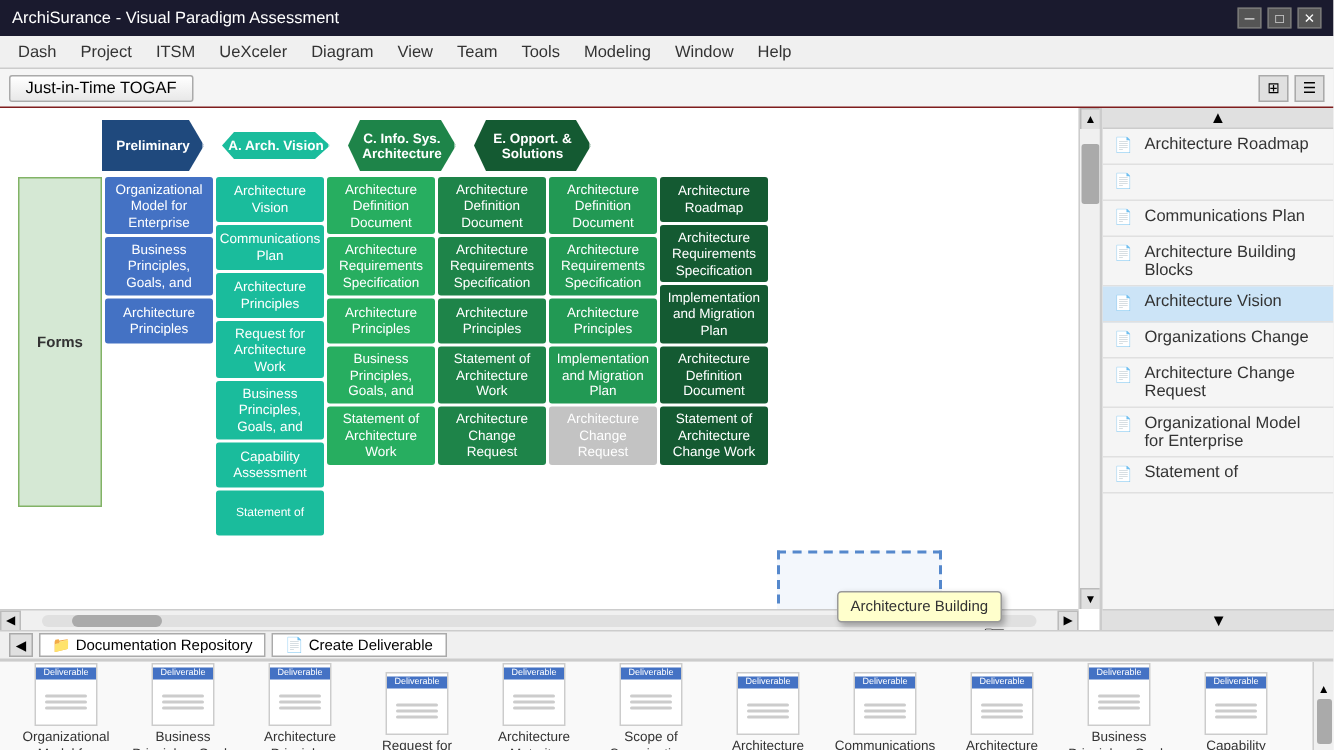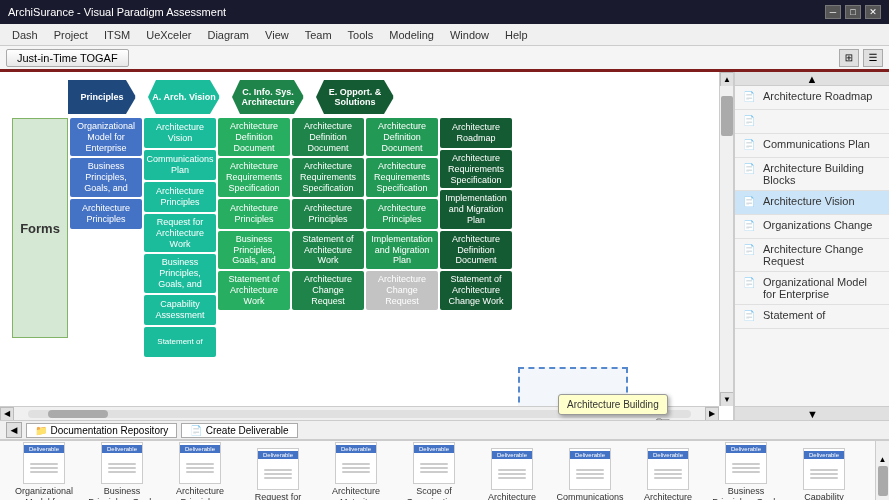--- a/index.html
+++ b/index.html
@@ -8,21 +8,21 @@
     
     #titlebar { background: #1a1a2e; color: white; padding: 4px 8px; display: flex; align-items: center; justify-content: space-between; height: 24px; }
     #titlebar .controls { display: flex; gap: 4px; }
     #titlebar .ctrl-btn { width: 16px; height: 14px; background: #555; color: white; font-size: 9px; display: flex; align-items: center; justify-content: center; cursor: pointer; border: 1px solid #777; }
 
     
     #menubar { background: #f0f0f0; border-bottom: 1px solid #ccc; display: flex; align-items: center; height: 22px; padding: 0 4px; }
     #menubar .menu-item { padding: 2px 8px; font-size: 11px; cursor: pointer; color: #333; }
 
     
-    #toolbar { background: #f5f5f5; border-bottom: 3px solid #7f1d1d; height: 26px; display: flex; align-items: center; padding: 2px 6px; }
+    #toolbar { background: #f5f5f5; border-bottom: 1px solid #7f1d1d; height: 26px; display: flex; align-items: center; padding: 2px 6px; }
     #toolbar .togaf-btn { background: linear-gradient(to bottom, #fff, #e8e8e8); border: 1px solid #aaa; padding: 2px 10px; font-size: 11px; cursor: pointer; border-radius: 2px; }
 
     
     #main { display: flex; height: calc(500px - 24px - 22px - 26px - 80px); }
 
     
     #canvas { flex: 1; overflow: hidden; position: relative; background: white; border-right: 1px solid #ccc; }
 
     
     #right-panel { width: 155px; background: #f5f5f5; border-left: 1px solid #ccc; overflow-y: auto; overflow-x: hidden; }
@@ -34,21 +34,21 @@
     #togaf-diagram { padding: 8px; position: relative; }
     
     
     .arrow-row { display: flex; align-items: center; margin-bottom: 4px; margin-left: 60px; }
     .arrow-header { position: relative; height: 34px; display: flex; align-items: center; justify-content: center; color: white; font-size: 10px; font-weight: bold; text-align: center; margin-right: 2px; cursor: pointer; }
     .arrow-header::after { content: ''; position: absolute; right: -10px; top: 0; border-top: 17px solid transparent; border-bottom: 17px solid transparent; border-left: 10px solid; z-index: 1; }
     .arrow-header::before { content: ''; position: absolute; right: -9px; top: 0; border-top: 17px solid transparent; border-bottom: 17px solid transparent; border-left: 10px solid white; z-index: 2; }
 
     
     .content-area { display: flex; margin-left: 4px; }
-    .forms-label { width: 56px; min-width: 56px; background: #d5e8d4; border: 1px solid #82b366; display: flex; align-items: center; justify-content: center; font-size: 13px; font-weight: bold; color: #333; padding: 4px; text-align: center; }
+    .forms-label { width: 56px; min-width: 56px; background: #d5e8d4; border: 1px solid #82b366; display: flex; align-items: center; justify-content: center; font-size: 10px; font-weight: bold; color: #333; padding: 4px; text-align: center; }
     .col-cell { width: 72px; min-width: 72px; }
     
     .cell { background: #70ad47; color: white; font-size: 9px; padding: 3px 4px; margin-bottom: 2px; border-radius: 2px; text-align: center; cursor: pointer; min-height: 30px; display: flex; align-items: center; justify-content: center; line-height: 1.2; }
     
     
     .popup { position: absolute; background: #ffffcc; border: 1px solid #999; border-radius: 3px; padding: 4px 8px; font-size: 10px; color: #333; box-shadow: 2px 2px 4px rgba(0,0,0,0.3); z-index: 100; pointer-events: none; }
     
     
     .cursor-hand { position: absolute; font-size: 18px; z-index: 200; pointer-events: none; }
 
@@ -118,24 +118,24 @@
 </div>
 
 <div id="main">
 
   <div id="canvas" style="position:relative;">
     <div id="togaf-diagram">
 
       <div class="arrow-row">
 
         <div class="arrow-header" style="background:#1f497d;width:68px;height:34px;display:flex;align-items:center;justify-content:center;color:white;font-size:9px;font-weight:bold;text-align:center;position:relative;margin-right:12px;clip-path:polygon(0 0, calc(100% - 10px) 0, 100% 50%, calc(100% - 10px) 100%, 0 100%);">
-          <span>Principles</span>
-        </div>
-
-        <div class="arrow-header" style="background:#1abc9c;width:72px;height:34px;display:flex;align-items:center;justify-content:center;color:white;font-size:9px;font-weight:bold;text-align:center;position:relative;margin-right:12px;clip-path:polygon(8px 0, calc(100% - 10px) 0, 100% 50%, calc(100% - 10px) 100%, 8px 100%, 0 50%);">
+          <span>Preliminary</span>
+        </div>
+
+        <div class="arrow-header" style="background:#1abc9c;width:72px;height:18px;display:flex;align-items:center;justify-content:center;color:white;font-size:9px;font-weight:bold;text-align:center;position:relative;margin-right:12px;clip-path:polygon(8px 0, calc(100% - 10px) 0, 100% 50%, calc(100% - 10px) 100%, 8px 100%, 0 50%);">
           <span>A. Arch. Vision</span>
         </div>
 
 
         <div class="arrow-header" style="background:#1e8449;width:72px;height:34px;display:flex;align-items:center;justify-content:center;color:white;font-size:9px;font-weight:bold;text-align:center;position:relative;margin-right:12px;clip-path:polygon(8px 0, calc(100% - 10px) 0, 100% 50%, calc(100% - 10px) 100%, 8px 100%, 0 50%);">
           <span>C. Info. Sys. Architecture</span>
         </div>
 
 
         <div class="arrow-header" style="background:#145a32;width:78px;height:34px;display:flex;align-items:center;justify-content:center;color:white;font-size:9px;font-weight:bold;text-align:center;position:relative;clip-path:polygon(8px 0, calc(100% - 10px) 0, 100% 50%, calc(100% - 10px) 100%, 8px 100%, 0 50%);">

